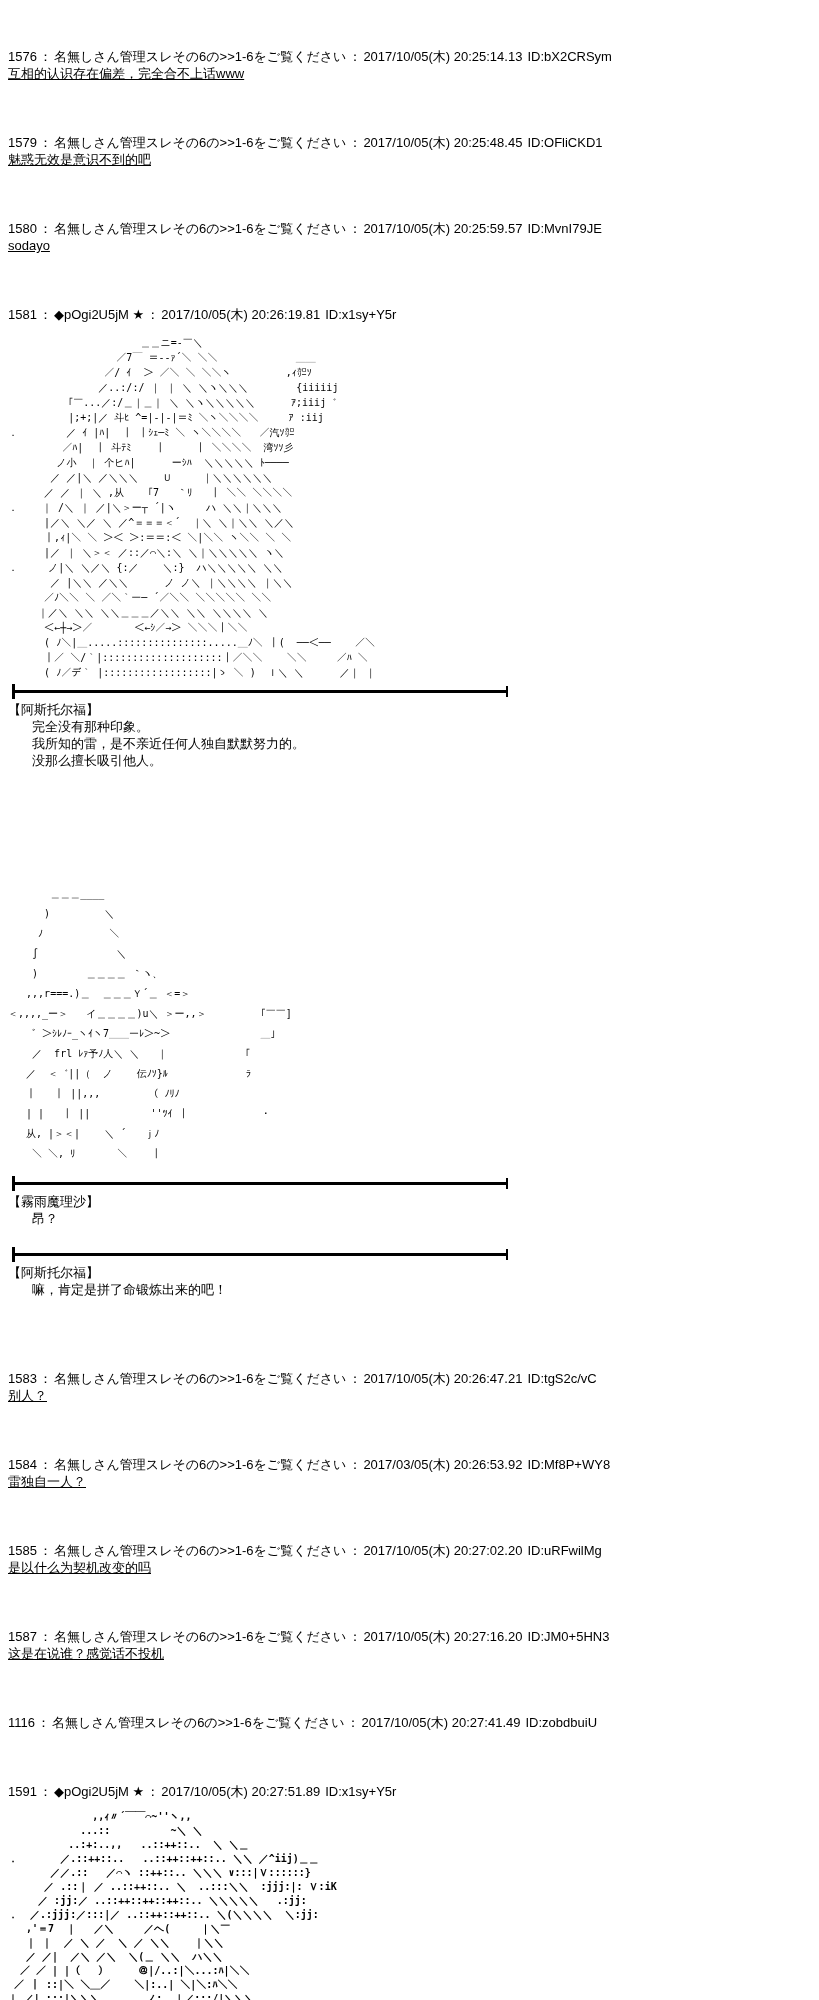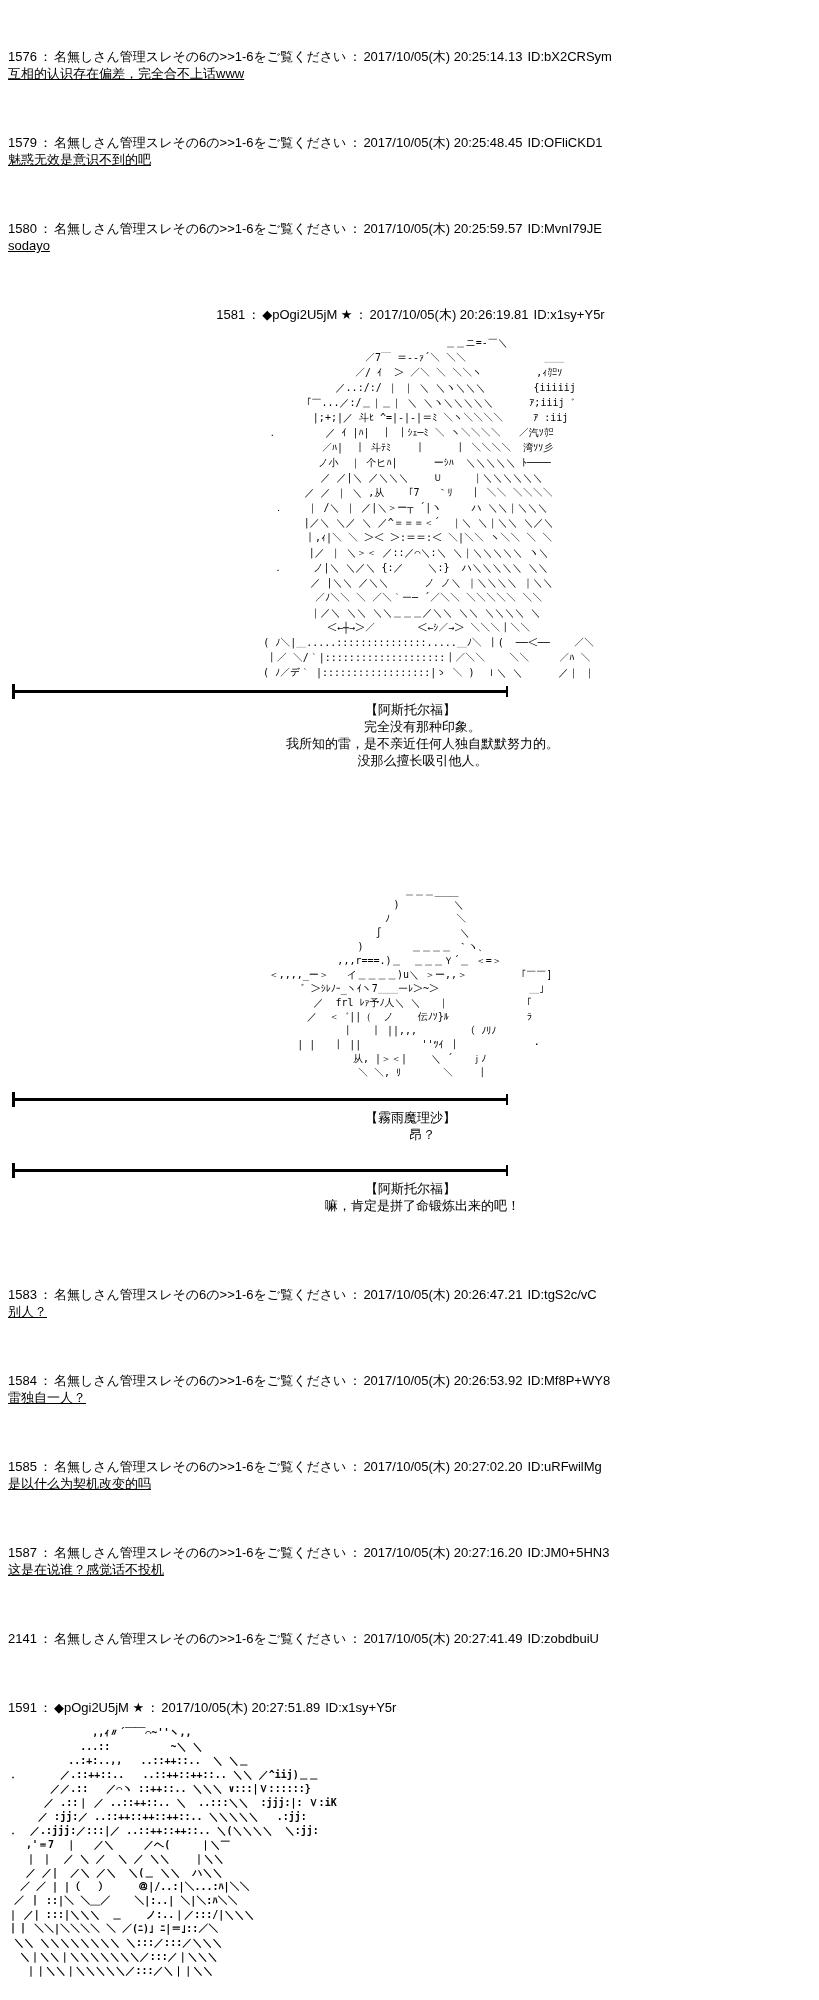--- a/index.html
+++ b/index.html
@@ -14,33 +14,33 @@
   .post-header { white-space:nowrap; }
   .post-header .sep { margin:0 2px; }
   .post-header .pid { margin-left:5px; }
   .post-body { margin-top:0; white-space:pre-line;text-decoration:underline; }
   
   .aa {
     font-family:"DejaVu Sans Mono","Liberation Mono",monospace;
     font-size:10px; white-space:pre; margin:12px 0 0 0; color:#000;
   }
   .aa-main { line-height:15px; }
-  .aa-second { line-height:14px; margin-top:115px; }
+  .aa-second { line-height:20px; margin-top:115px; }
   .aa-third { line-height:14px; margin-top:10px;font-weight:bold; }
   
   .aa-rule { position:relative; width:500px; height:15px; margin:4px 0 2px 0; }
   .aa-rule .line { position:absolute; left:4px; right:0; top:6px; height:3px; background:#000; }
   .aa-rule .tick-l { position:absolute; left:4px; top:0; width:3px; height:15px; background:#000; }
   .aa-rule .tick-r { position:absolute; right:0; top:2px; width:2px; height:11px; background:#000; }
   .aa-rule.mt { margin-top:12px; }
   .aa-rule.mt2 { margin-top:20px; }
   .dialog { margin-bottom:8px; }
   .dialog .speaker { white-space:nowrap; }
   .dialog .lines { padding-left:24px; white-space:pre-line; }
-  .post-1581 { margin-bottom:72px;text-align:center; }
+  .post-1581 { margin-bottom:72px; }
   .post-1591 { margin-bottom:0; }
 </style>
 </head>
 <body>
 
 <div class="page">
 
   <div class="post">
     <div class="post-header"><span>1576</span><span class="sep">：</span><span>名無しさん管理スレその6の&gt;&gt;1-6をご覧ください</span><span class="sep">：</span><span>2017/10/05(木) 20:25:14.13</span><span class="pid">ID:bX2CRSym</span></div>
     <div class="post-body">互相的认识存在偏差，完全合不上话www</div>
@@ -133,36 +133,36 @@
       <div class="lines">嘛，肯定是拼了命锻炼出来的吧！</div>
     </div>
   </div>
 
   <div class="post">
     <div class="post-header"><span>1583</span><span class="sep">：</span><span>名無しさん管理スレその6の&gt;&gt;1-6をご覧ください</span><span class="sep">：</span><span>2017/10/05(木) 20:26:47.21</span><span class="pid">ID:tgS2c/vC</span></div>
     <div class="post-body">别人？</div>
   </div>
 
   <div class="post">
-    <div class="post-header"><span>1584</span><span class="sep">：</span><span>名無しさん管理スレその6の&gt;&gt;1-6をご覧ください</span><span class="sep">：</span><span>2017/10/05(木) 20:26:53.92</span><span class="pid">ID:Mf8P+WY8</span></div>
+    <div class="post-header"><span>1584</span><span class="sep">：</span><span>名無しさん管理スレその6の&gt;&gt;1-6をご覧ください</span><span class="sep">：</span><span>2017/03/05(木) 20:26:53.92</span><span class="pid">ID:Mf8P+WY8</span></div>
     <div class="post-body">雷独自一人？</div>
   </div>
 
   <div class="post">
     <div class="post-header"><span>1585</span><span class="sep">：</span><span>名無しさん管理スレその6の&gt;&gt;1-6をご覧ください</span><span class="sep">：</span><span>2017/10/05(木) 20:27:02.20</span><span class="pid">ID:uRFwilMg</span></div>
     <div class="post-body">是以什么为契机改变的吗</div>
   </div>
 
   <div class="post">
     <div class="post-header"><span>1587</span><span class="sep">：</span><span>名無しさん管理スレその6の&gt;&gt;1-6をご覧ください</span><span class="sep">：</span><span>2017/10/05(木) 20:27:16.20</span><span class="pid">ID:JM0+5HN3</span></div>
     <div class="post-body">这是在说谁？感觉话不投机</div>
   </div>
 
   <div class="post">
-    <div class="post-header"><span>2141</span><span class="sep">：</span><span>名無しさん管理スレその6の&gt;&gt;1-6をご覧ください</span><span class="sep">：</span><span>2017/10/05(木) 20:27:41.49</span><span class="pid">ID:zobdbuiU</span></div>
+    <div class="post-header"><span>1116</span><span class="sep">：</span><span>名無しさん管理スレその6の&gt;&gt;1-6をご覧ください</span><span class="sep">：</span><span>2017/10/05(木) 20:27:41.49</span><span class="pid">ID:zobdbuiU</span></div>
   </div>
 
   <div class="post post-1591">
     <div class="post-header"><span>1591</span><span class="sep">：</span><span>◆pOgi2U5jM ★</span><span class="sep">：</span><span>2017/10/05(木) 20:27:51.89</span><span class="pid">ID:x1sy+Y5r</span></div>
     <pre class="aa aa-third">              ,,ｨ〃´￣￣⌒~''ヽ,,
             ...::          ~＼ ＼
           ..:+:..,,   ..::++::..  ＼ ＼＿
 ．       ／.::++::..   ..::++::++::.. ＼＼ ／^iij)＿＿
        ／／.::   ／⌒ヽ ::++::.. ＼＼＼ ∨:::|Ｖ::::::}
       ／ .::｜ ／ ..::++::.. ＼  ..:::＼＼  :jjj:|: Ｖ:iK

